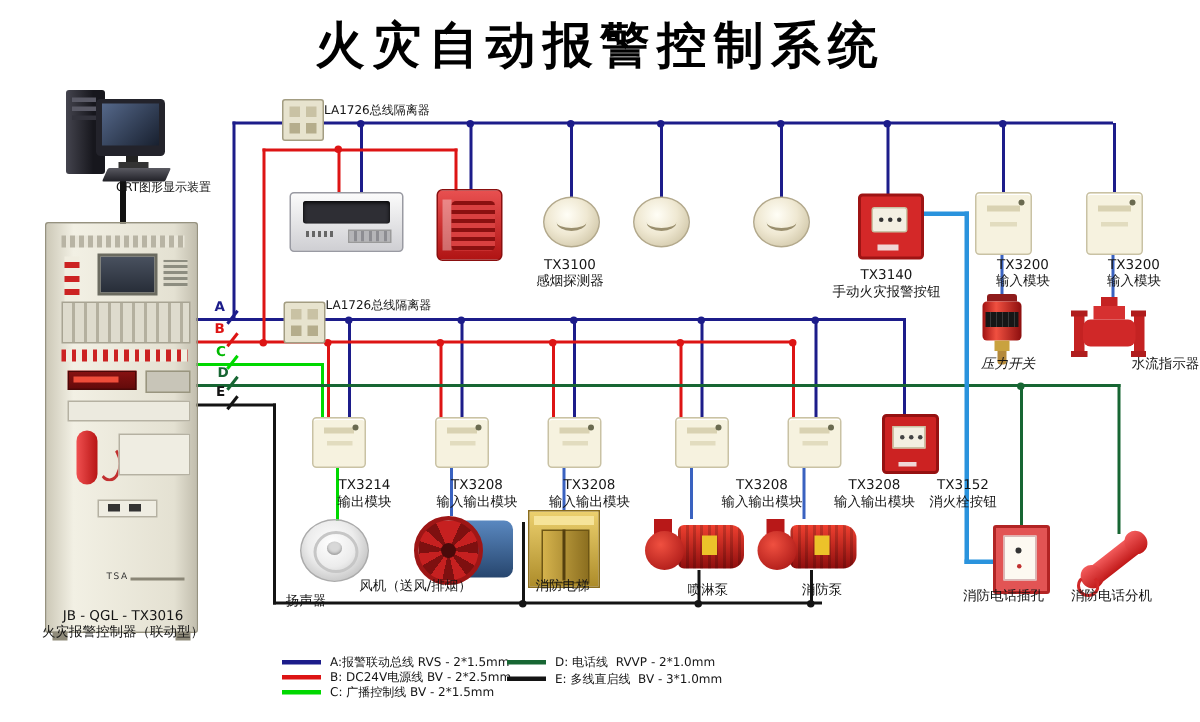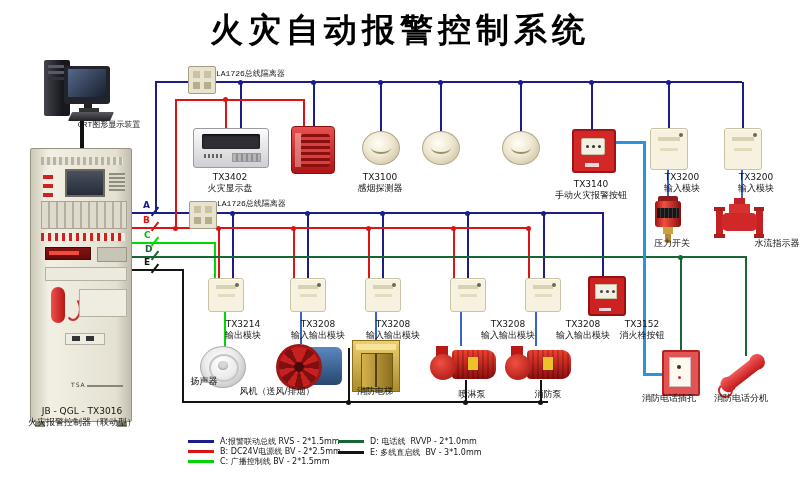--- a/index.html
+++ b/index.html
@@ -8,21 +8,21 @@
   
   .w{position:absolute;}
   .cA{background:#1c1c8a;} .cB{background:#dd1414;} .cC{background:#00d800;}
   .cD{background:#176633;} .cE{background:#141414;} .cQ{background:#2a93dd;} .cM{background:#3a62c0;}
   .dot{position:absolute;width:5px;height:5px;border-radius:50%;}
   .slash{position:absolute;width:2px;height:11px;transform:rotate(38deg);}
   .tag{position:absolute;font-size:9px;font-weight:bold;line-height:9px;}
   
   .lbl{position:absolute;font-size:9px;line-height:10.5px;text-align:center;color:#151515;}
   .lbl span{display:block;}
-  .lbl-s{font-size:8px;line-height:9px;font-family:Liberation Mono, monospace;}
+  .lbl-s{font-size:8px;line-height:9px;}
   .title{position:absolute;left:0;right:0;top:8px;text-align:center;font-size:33px;font-weight:bold;
          letter-spacing:5px;font-family:"DejaVu Serif","Liberation Serif",serif;color:#000;}
   
   .dev{position:absolute;}
   
   .pc-tower{position:absolute;left:44px;top:60px;width:26px;height:56px;border-radius:2px;
             background:linear-gradient(90deg,#44444e,#17171d 70%);}
   .pc-tower::before{content:"";position:absolute;left:4px;top:5px;width:16px;height:3px;background:#5a5a66;box-shadow:0 6px 0 #5a5a66,0 12px 0 #33333c;}
   .pc-mon{position:absolute;left:64px;top:66px;width:46px;height:38px;background:#23232b;border-radius:3px;}
   .pc-scr{position:absolute;left:4px;top:3px;width:38px;height:28px;background:linear-gradient(135deg,#55688a,#18202f);}
@@ -268,24 +268,20 @@
   <div class="iso" style="left:189px;top:201px;"></div>
   <div class="lbl lbl-s" style="left:217px;top:199px;width:120px;text-align:left;">
       <span>LA1726总线隔离器</span>
     </div>
 
   <div class="dev fpanel" style="left:193px;top:128px;">
     <div class="fp-screen"></div>
     <div class="fp-dots"></div>
     <div class="fp-keys"></div>
   </div>
-  <div class="lbl" style="left:190px;top:172px;width:80px;">
-    <span>TX3402</span>
-      <span>火灾显示盘</span>
-  </div>
 
   <div class="dev sounder" style="left:291px;top:126px;">
     <div class="snd-band"></div>
     <div class="snd-grille"></div>
   </div>
 
   <div class="dev detector" style="left:362px;top:131px;">
       <div class="det-slot"></div>
     </div>
   <div class="lbl" style="left:340px;top:172px;width:80px;">
@@ -328,21 +324,21 @@
       <span>输入模块</span>
   </div>
 
   <div class="dev pressure" style="left:654px;top:196px;">
     <div class="pr-cap"></div>
     <div class="pr-body"></div>
     <div class="pr-band"></div>
     <div class="pr-neck"></div>
     <div class="pr-tip"></div>
   </div>
-  <div class="lbl" style="left:640px;top:238px;width:64px;">
+  <div class="lbl" style="left:640px;top:238px;width:64px;font-style:italic;">
       <span>压力开关</span>
     </div>
 
   <svg class="dev" style="left:714px;top:198px;" width="50" height="40" viewBox="0 0 50 40">
     <rect x="20" y="0" width="11" height="7" fill="#c42222"></rect>
     <rect x="15" y="6" width="21" height="9" fill="#d63030"></rect>
     <rect x="2" y="11" width="7" height="27" fill="#c42222"></rect>
     <rect x="42" y="11" width="7" height="27" fill="#c42222"></rect>
     <rect x="8" y="15" width="35" height="18" rx="5" fill="#d02828"></rect>
     <rect x="0" y="9" width="11" height="4" fill="#b01d1d"></rect>
@@ -402,21 +398,21 @@
   </div>
   <div class="lbl" style="left:600px;top:319px;width:84px;">
     <span>TX3152</span>
       <span>消火栓按钮</span>
   </div>
 
   <div class="dev spk" style="left:200px;top:346px;">
     <div class="spk-ring"></div>
     <div class="spk-dome"></div>
   </div>
-  <div class="lbl" style="left:182px;top:376px;width:44px;">
+  <div class="lbl" style="left:182px;top:396px;width:44px;">
       <span>扬声器</span>
     </div>
 
   <div class="dev fan" style="left:276px;top:344px;">
     <div class="fan-motor"></div>
     <div class="fan-wheel"></div>
     <div class="fan-hub"></div>
   </div>
   <div class="lbl" style="left:227px;top:386px;width:100px;">
       <span>风机（送风/排烟）</span>

